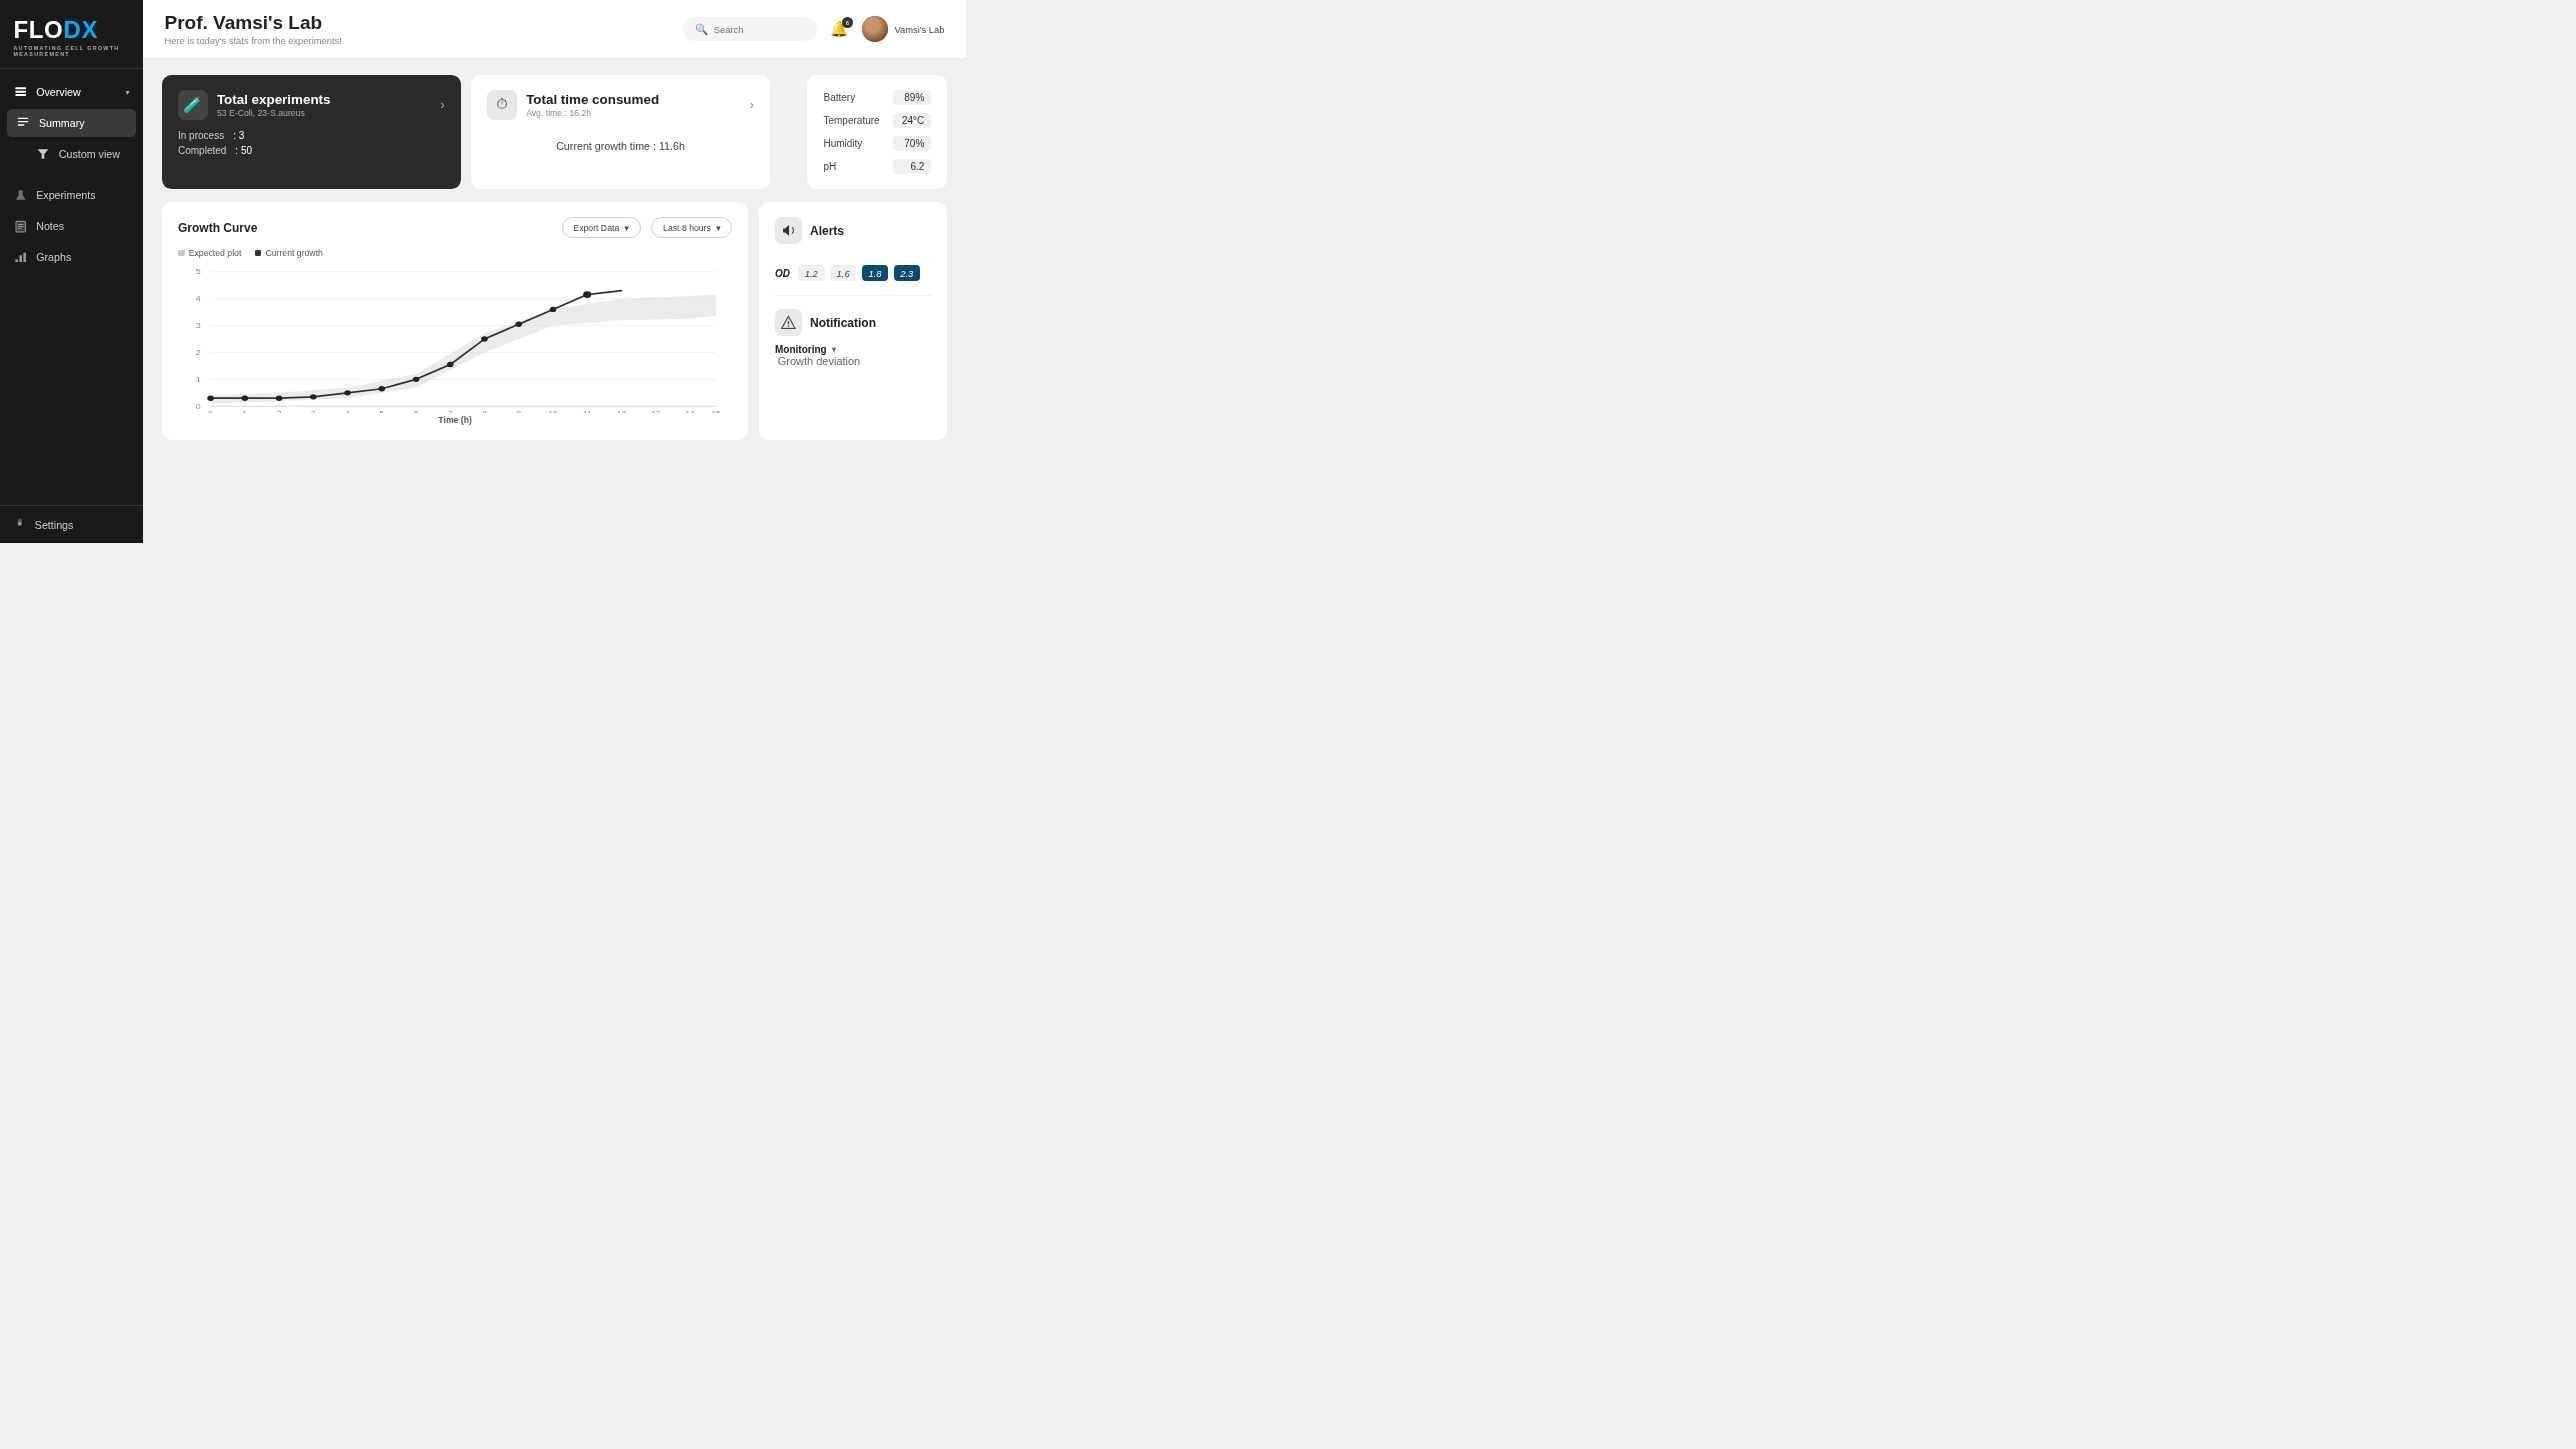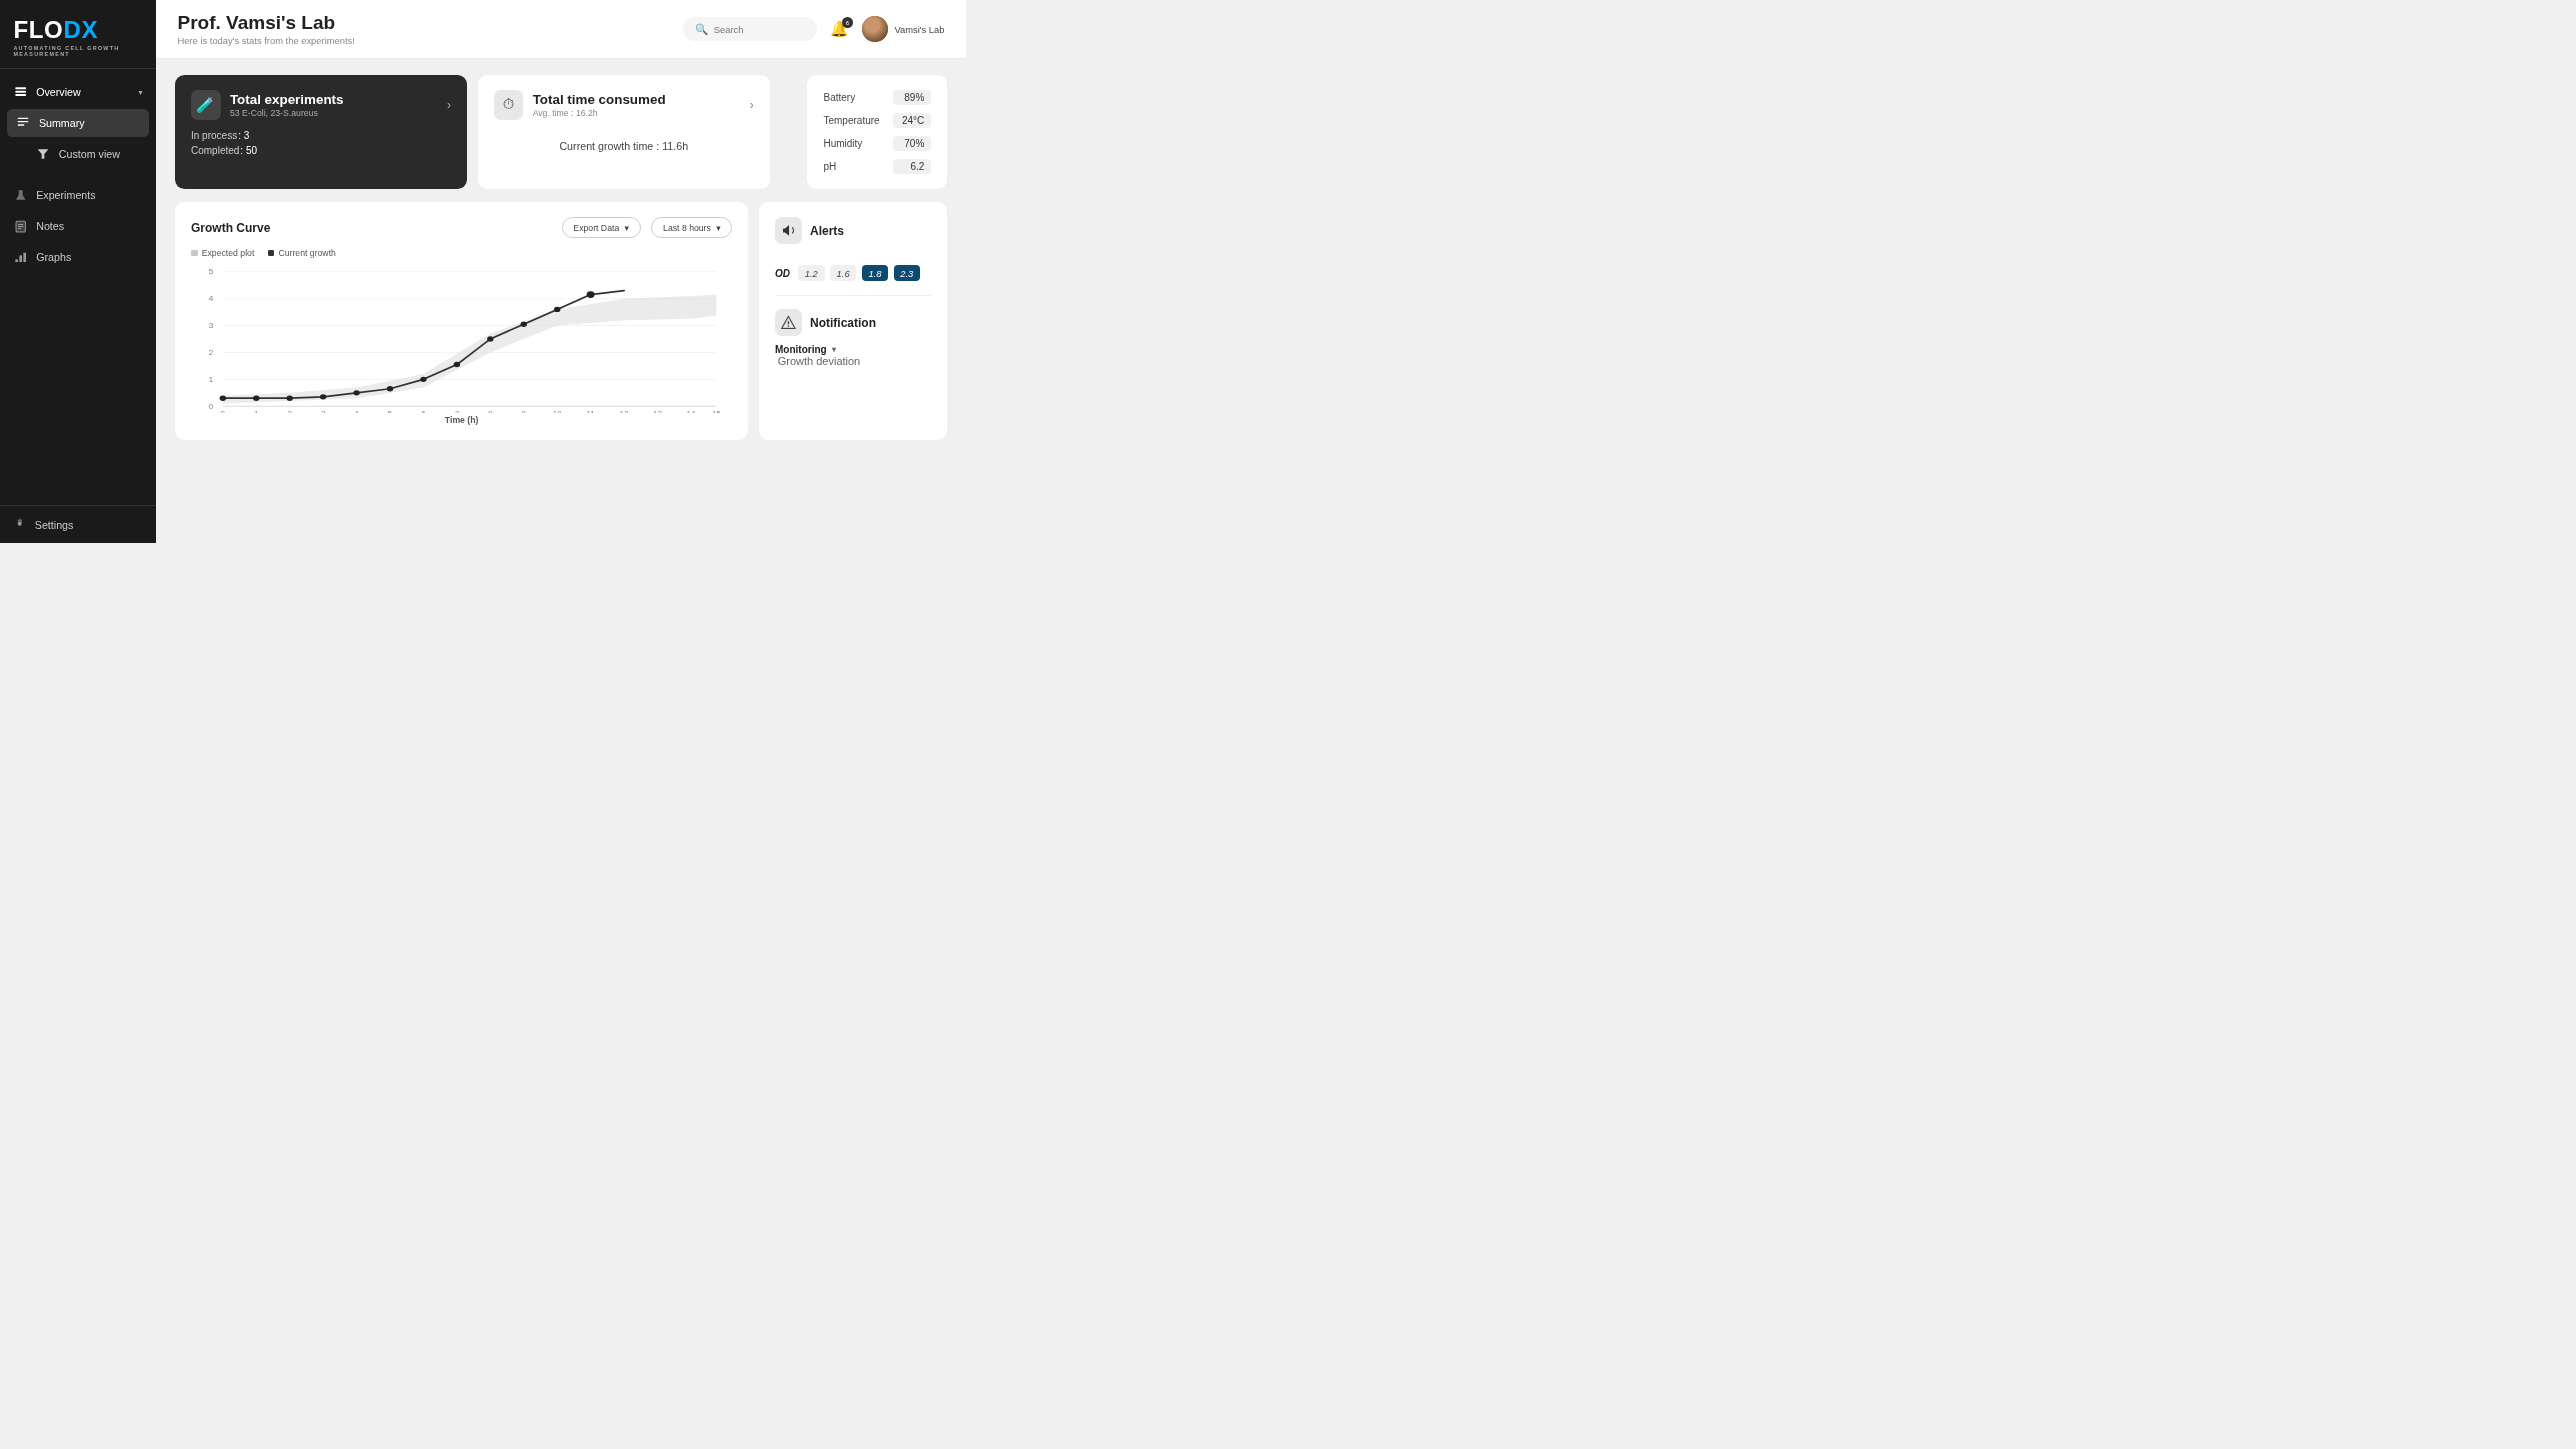--- a/index.html
+++ b/index.html
@@ -7,21 +7,21 @@
       font-family: 'Segoe UI', Arial, sans-serif;
       background: #f0f0f0;
       display: flex;
       width: 966px;
       height: 543px;
       overflow: hidden;
     }
 
     
     .sidebar {
-      width: 156px;
+      width: 143px;
       background: #1a1a1a;
       color: #fff;
       display: flex;
       flex-direction: column;
       padding: 0;
       flex-shrink: 0;
     }
     .sidebar-logo {
       padding: 16px 13.4px 10.7px;
       border-bottom: 0.7px solid #333;
@@ -233,21 +233,21 @@
     .exp-title { font-size: 13.4px; font-weight: 600; }
     .exp-subtitle { font-size: 8.7px; color: #aaa; margin-top: 1.3px; }
     .exp-arrow { font-size: 12px; color: #aaa; cursor: pointer; }
     .exp-stats {
       display: flex;
       flex-direction: column;
       gap: 4px;
     }
     .exp-stat-row {
       display: flex;
-      gap: 1px;
+      gap: 9px;
       font-size: 10px;
     }
     .stat-label { color: #ccc; }
     .stat-value { color: #fff; font-weight: 500; }
 
     
     .time-card {
       background: #fff;
       border-radius: 9.4px;
       padding: 14.8px 16px;

